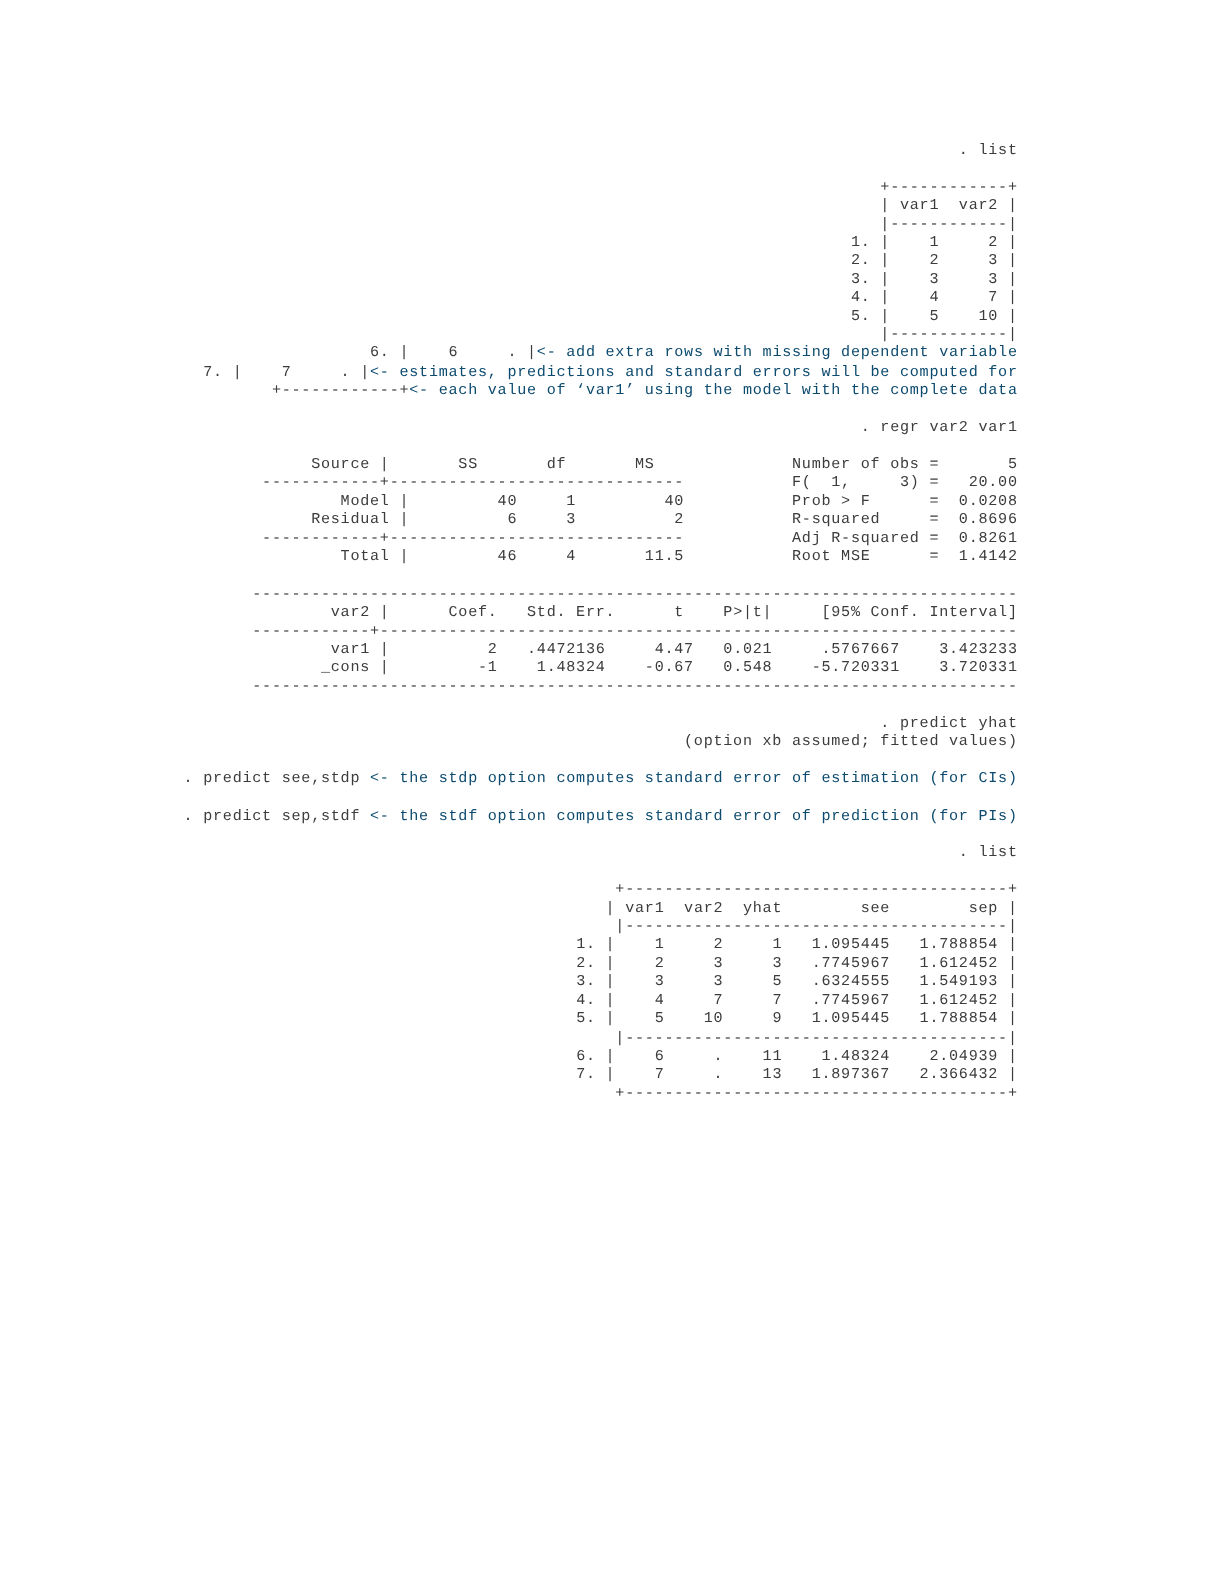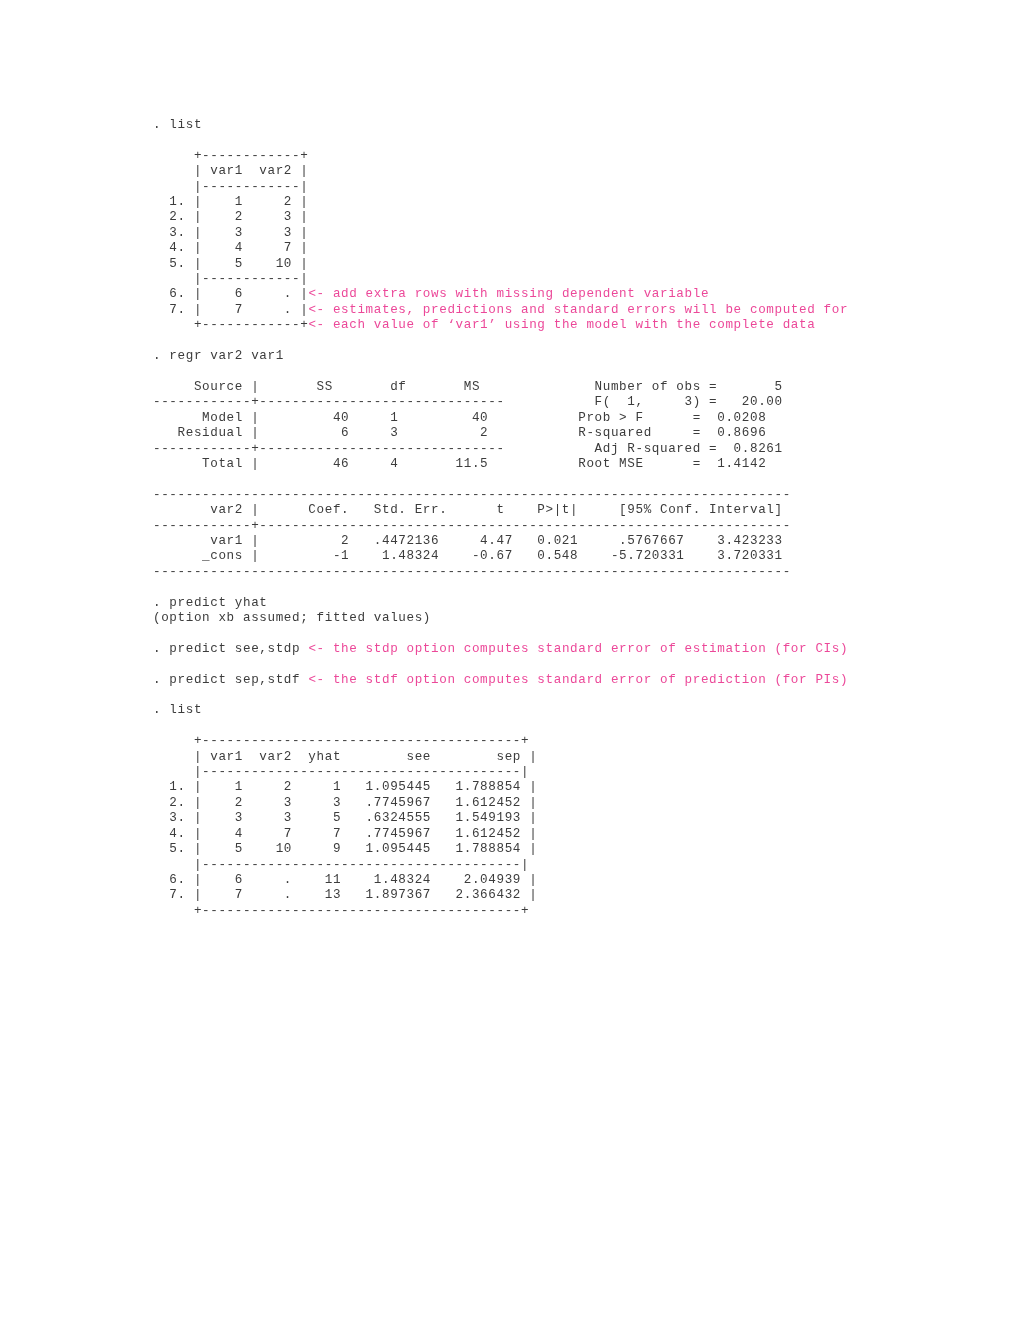--- a/index.html
+++ b/index.html
@@ -21,24 +21,25 @@
     font-family: "Liberation Mono", "DejaVu Sans Mono", monospace;
     font-size: 12.6px;
     line-height: 15.4px;
     letter-spacing: 0.62px;
     color: #3c3c3c;
     white-space: pre;
   }
   .ln {
     white-space: pre;
     min-height: 15.4px;
+    text-align: right;
   }
   .blk {
     color: #3c3c3c;
   }
   .red {
-    color: #ec4899;
+    color: #0c4a6e;
   }
 </style>
 </head>
 <body>
 
 <div id="console"><div class="ln"><span class="blk">. list</span></div><div class="ln">&nbsp;</div><div class="ln"><span class="blk">     +------------+</span></div><div class="ln"><span class="blk">     | var1  var2 |</span></div><div class="ln"><span class="blk">     |------------|</span></div><div class="ln"><span class="blk">  1. |    1     2 |</span></div><div class="ln"><span class="blk">  2. |    2     3 |</span></div><div class="ln"><span class="blk">  3. |    3     3 |</span></div><div class="ln"><span class="blk">  4. |    4     7 |</span></div><div class="ln"><span class="blk">  5. |    5    10 |</span></div><div class="ln"><span class="blk">     |------------|</span></div><div class="ln"><span class="blk">  6. |    6     . |</span><span class="red">&lt;- add extra rows with missing dependent variable</span></div><div class="ln"><span class="blk">  7. |    7     . |</span><span class="red">&lt;- estimates, predictions and standard errors will be computed for</span></div><div class="ln"><span class="blk">     +------------+</span><span class="red">&lt;- each value of ‘var1’ using the model with the complete data</span></div><div class="ln">&nbsp;</div><div class="ln"><span class="blk">. regr var2 var1</span></div><div class="ln">&nbsp;</div><div class="ln"><span class="blk">     Source |       SS       df       MS              Number of obs =       5</span></div><div class="ln"><span class="blk">------------+------------------------------           F(  1,     3) =   20.00</span></div><div class="ln"><span class="blk">      Model |         40     1         40           Prob &gt; F      =  0.0208</span></div><div class="ln"><span class="blk">   Residual |          6     3          2           R-squared     =  0.8696</span></div><div class="ln"><span class="blk">------------+------------------------------           Adj R-squared =  0.8261</span></div><div class="ln"><span class="blk">      Total |         46     4       11.5           Root MSE      =  1.4142</span></div><div class="ln">&nbsp;</div><div class="ln"><span class="blk">------------------------------------------------------------------------------</span></div><div class="ln"><span class="blk">       var2 |      Coef.   Std. Err.      t    P&gt;|t|     [95% Conf. Interval]</span></div><div class="ln"><span class="blk">------------+-----------------------------------------------------------------</span></div><div class="ln"><span class="blk">       var1 |          2   .4472136     4.47   0.021     .5767667    3.423233</span></div><div class="ln"><span class="blk">      _cons |         -1    1.48324    -0.67   0.548    -5.720331    3.720331</span></div><div class="ln"><span class="blk">------------------------------------------------------------------------------</span></div><div class="ln">&nbsp;</div><div class="ln"><span class="blk">. predict yhat</span></div><div class="ln"><span class="blk">(option xb assumed; fitted values)</span></div><div class="ln">&nbsp;</div><div class="ln"><span class="blk">. predict see,stdp </span><span class="red">&lt;- the stdp option computes standard error of estimation (for CIs)</span></div><div class="ln">&nbsp;</div><div class="ln"><span class="blk">. predict sep,stdf </span><span class="red">&lt;- the stdf option computes standard error of prediction (for PIs)</span></div><div class="ln">&nbsp;</div><div class="ln"><span class="blk">. list</span></div><div class="ln">&nbsp;</div><div class="ln"><span class="blk">     +---------------------------------------+</span></div><div class="ln"><span class="blk">     | var1  var2  yhat        see        sep |</span></div><div class="ln"><span class="blk">     |---------------------------------------|</span></div><div class="ln"><span class="blk">  1. |    1     2     1   1.095445   1.788854 |</span></div><div class="ln"><span class="blk">  2. |    2     3     3   .7745967   1.612452 |</span></div><div class="ln"><span class="blk">  3. |    3     3     5   .6324555   1.549193 |</span></div><div class="ln"><span class="blk">  4. |    4     7     7   .7745967   1.612452 |</span></div><div class="ln"><span class="blk">  5. |    5    10     9   1.095445   1.788854 |</span></div><div class="ln"><span class="blk">     |---------------------------------------|</span></div><div class="ln"><span class="blk">  6. |    6     .    11    1.48324    2.04939 |</span></div><div class="ln"><span class="blk">  7. |    7     .    13   1.897367   2.366432 |</span></div><div class="ln"><span class="blk">     +---------------------------------------+</span></div></div>
 
 </body></html>

